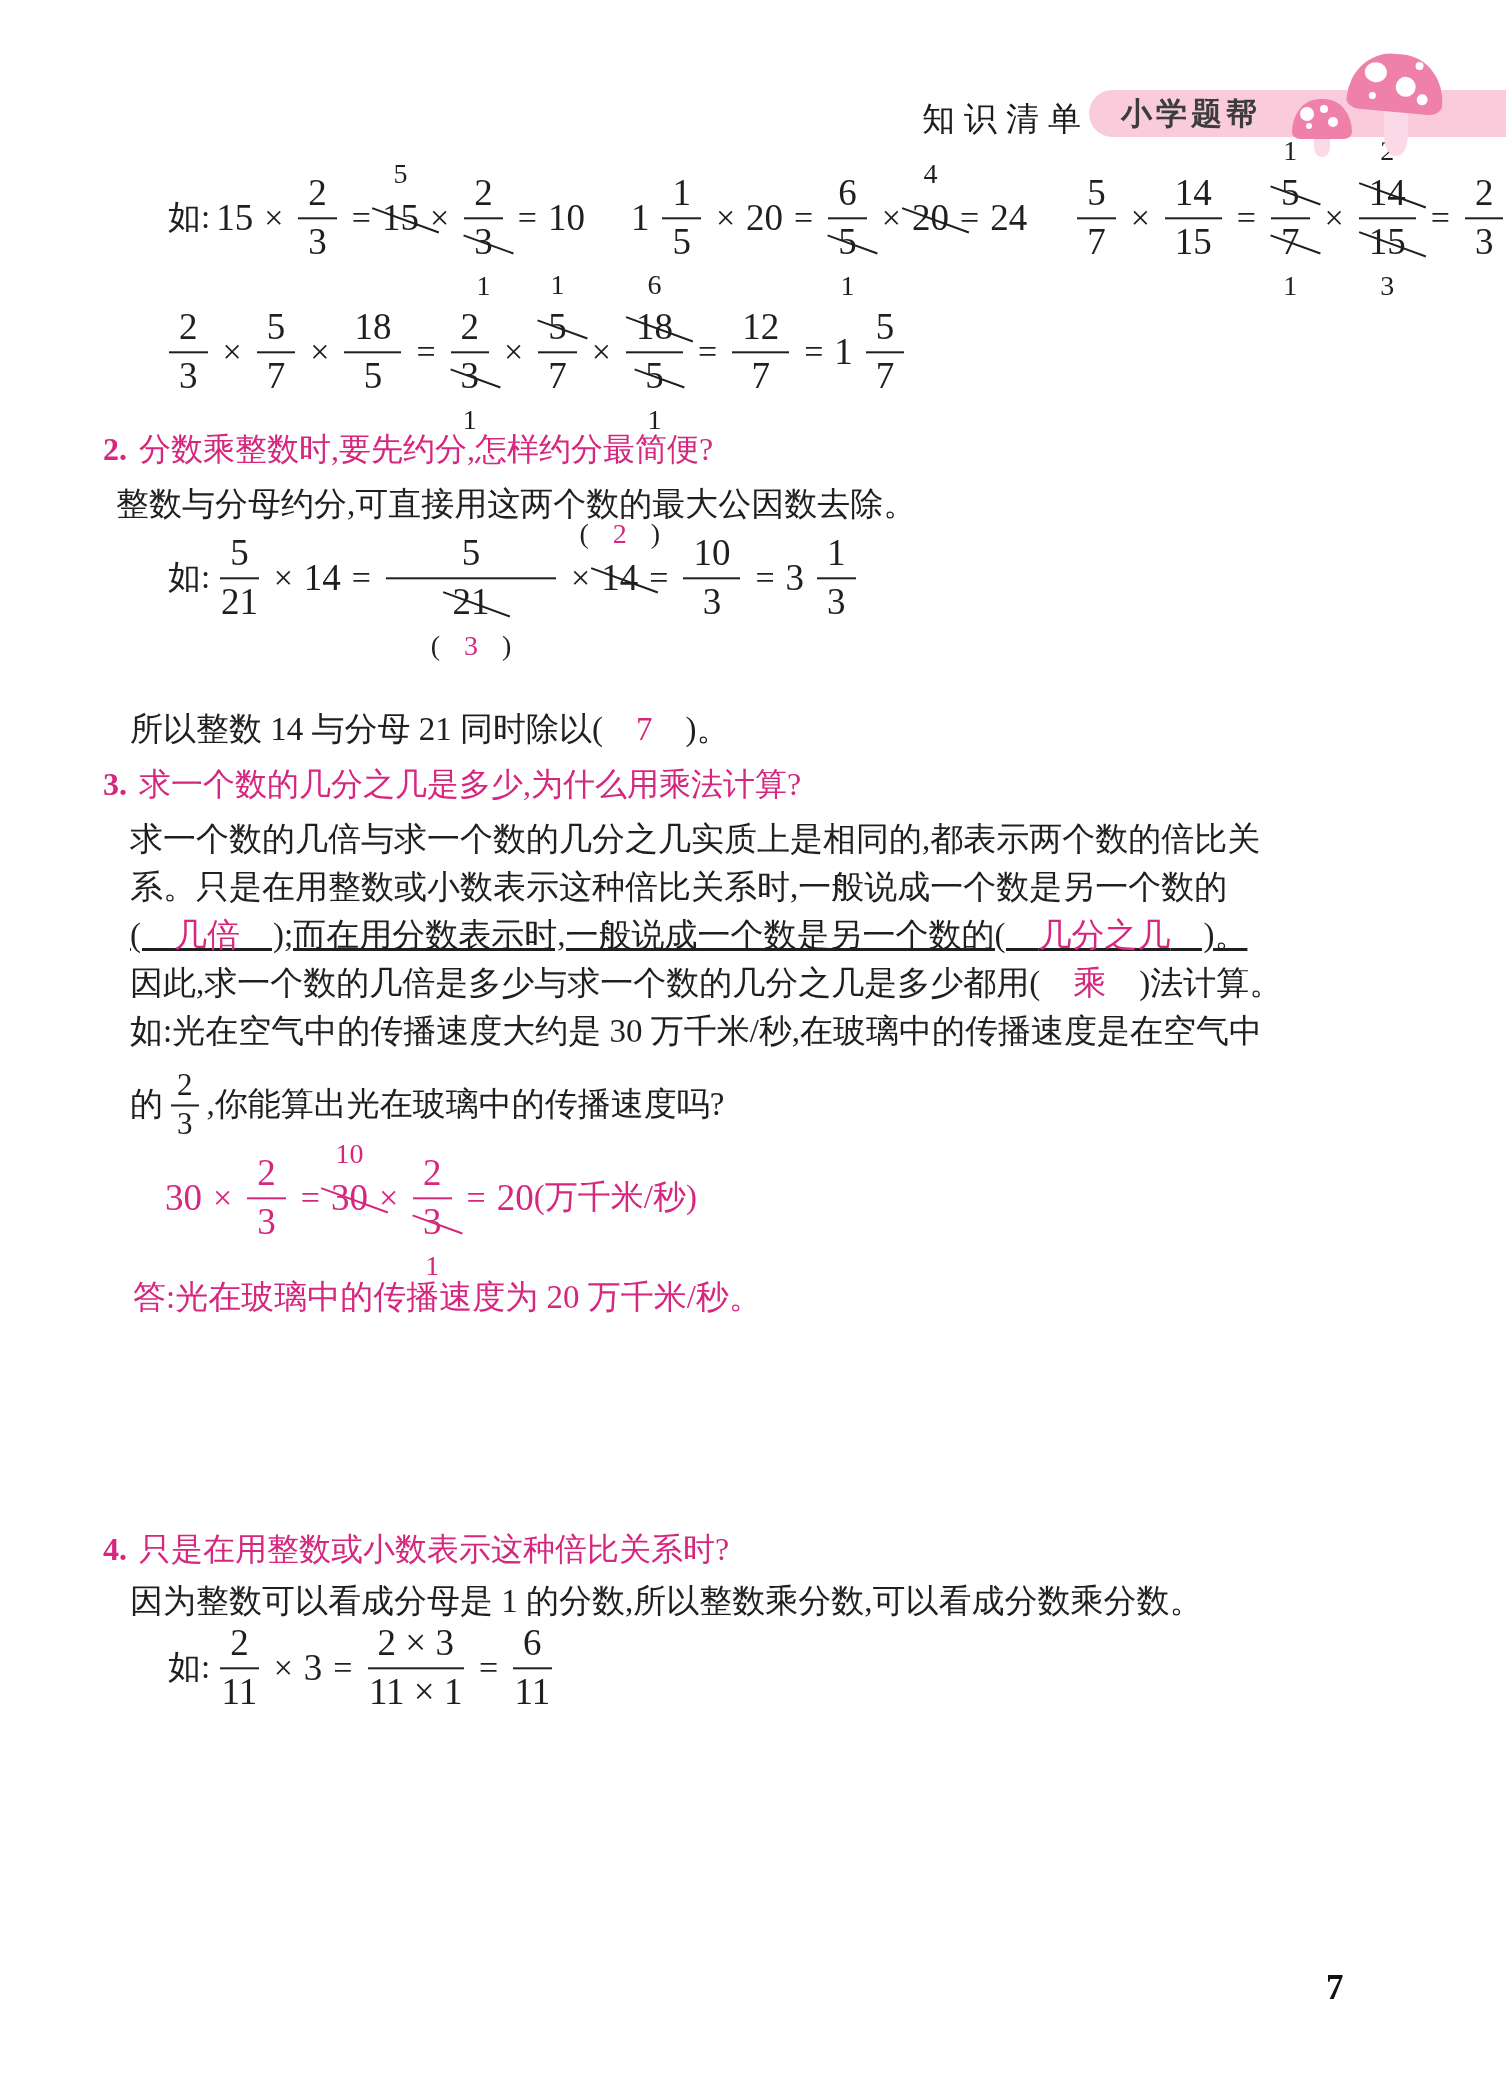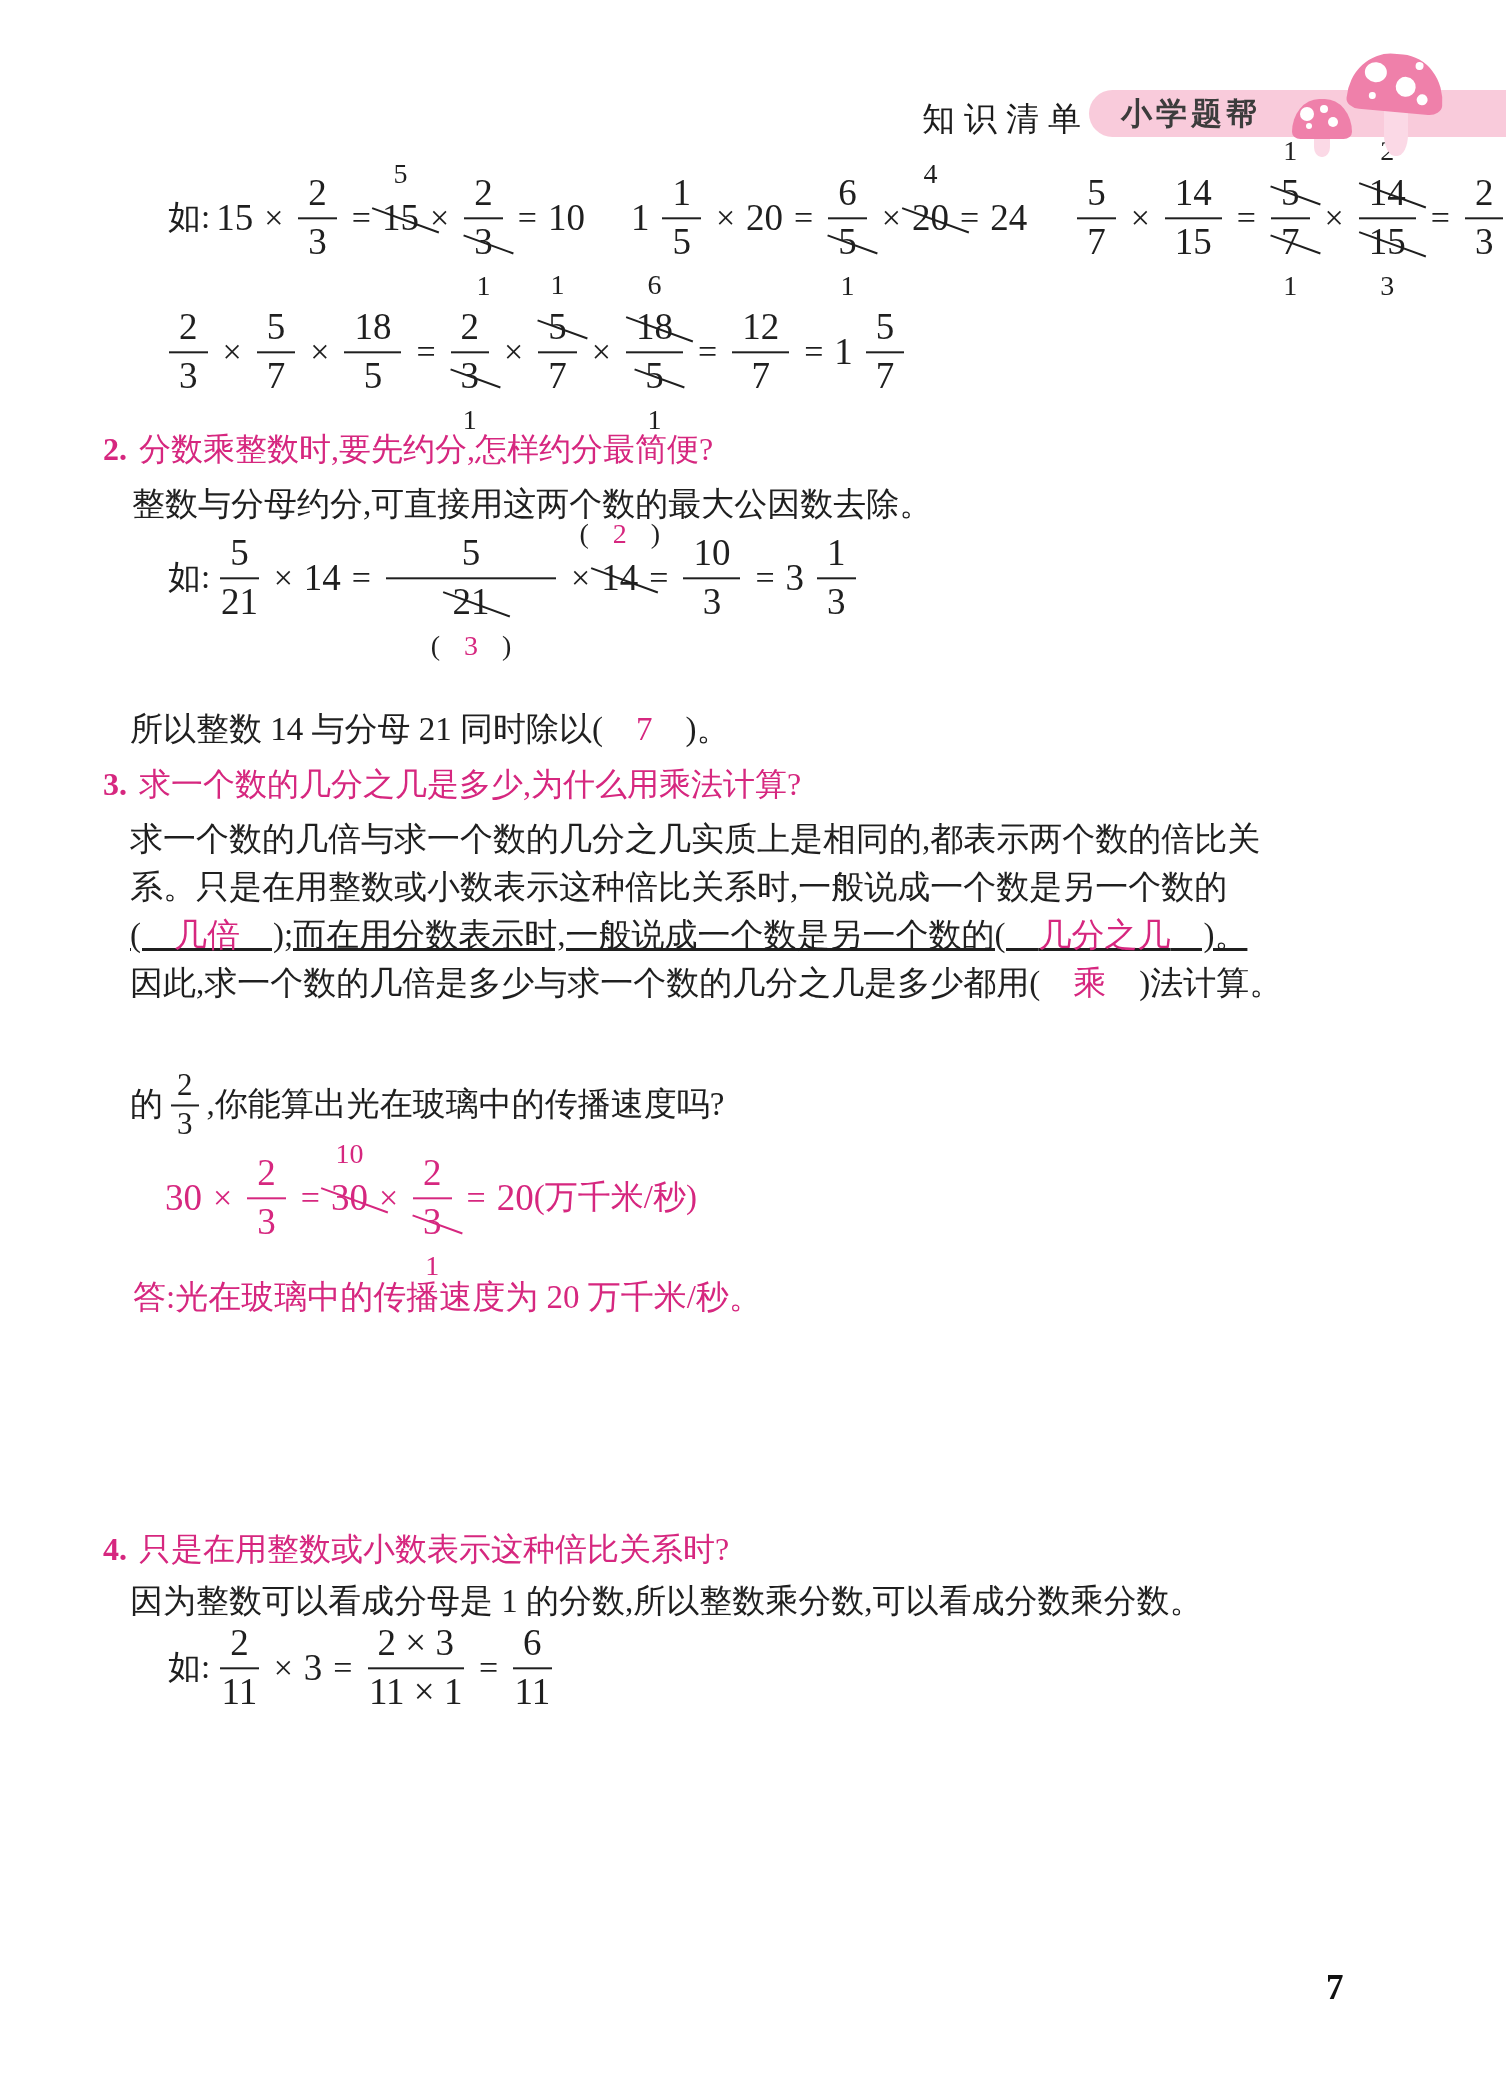--- a/index.html
+++ b/index.html
@@ -258,21 +258,21 @@
           <span class="fpart fden">
             <span class="cwrap "><span class="val">7</span></span>
           </span>
         </span>
       </span>
     </div>
 
   <div class="heading" style="left:103px;top:428px;">
     <span class="num">2.</span><span>分数乘整数时,要先约分,怎样约分最简便?</span>
   </div>
-  <div class="line" style="left:132px;top:483px;text-align:center;">整数与分母约分,可直接用这两个数的最大公因数去除。</div>
+  <div class="line" style="left:116px;top:483px;text-align:center;">整数与分母约分,可直接用这两个数的最大公因数去除。</div>
   <div class="eq" style="left:168px;top:578px;">
       <span class="eq-txt">如:</span>
       <span class="frac">
         <span class="fpart fnum">
           <span class="cwrap "><span class="val">5</span></span>
         </span>
         <span class="fpart fden">
           <span class="cwrap "><span class="val">21</span></span>
         </span>
       </span>
@@ -321,20 +321,21 @@
     </div>
   <div class="line" style="left:130px;top:708px;"><span>所以整数 14 与分母 21 同时除以(　</span><span class="pink">7</span><span>　)。</span></div>
 
   <div class="heading" style="left:103px;top:763px;">
     <span class="num">3.</span><span>求一个数的几分之几是多少,为什么用乘法计算?</span>
   </div>
   <div class="line" style="left:130px;top:818px;"><span>求一个数的几倍与求一个数的几分之几实质上是相同的,都表示两个数的倍比关</span></div>
   <div class="line" style="left:130px;top:866px;"><span>系。只是在用整数或小数表示这种倍比关系时,一般说成一个数是另一个数的</span></div>
   <div class="line" style="left:130px;top:914px;text-decoration:underline;"><span>(　</span><span class="pink">几倍</span><span>　);而在用分数表示时,一般说成一个数是另一个数的(　</span><span class="pink">几分之几</span><span>　)。</span></div>
   <div class="line" style="left:130px;top:962px;"><span>因此,求一个数的几倍是多少与求一个数的几分之几是多少都用(　</span><span class="pink">乘</span><span>　)法计算。</span></div>
+  <div class="line" style="left:130px;top:1010px;"><span>如:光在空气中的传播速度大约是 30 万千米/秒,在玻璃中的传播速度是在空气中</span></div>
   <div class="line vcenter" style="left:130px;top:1105px;">
       <span>的</span>
       <span class="ifrac">
         <span class="n">2</span>
         <span class="d">3</span>
       </span>
       <span>,你能算出光在玻璃中的传播速度吗?</span>
     </div>
   <div class="eq pinkeq" style="left:165px;top:1198px;">
       <span class="cwrap eq-num"><span class="val">30</span></span>

